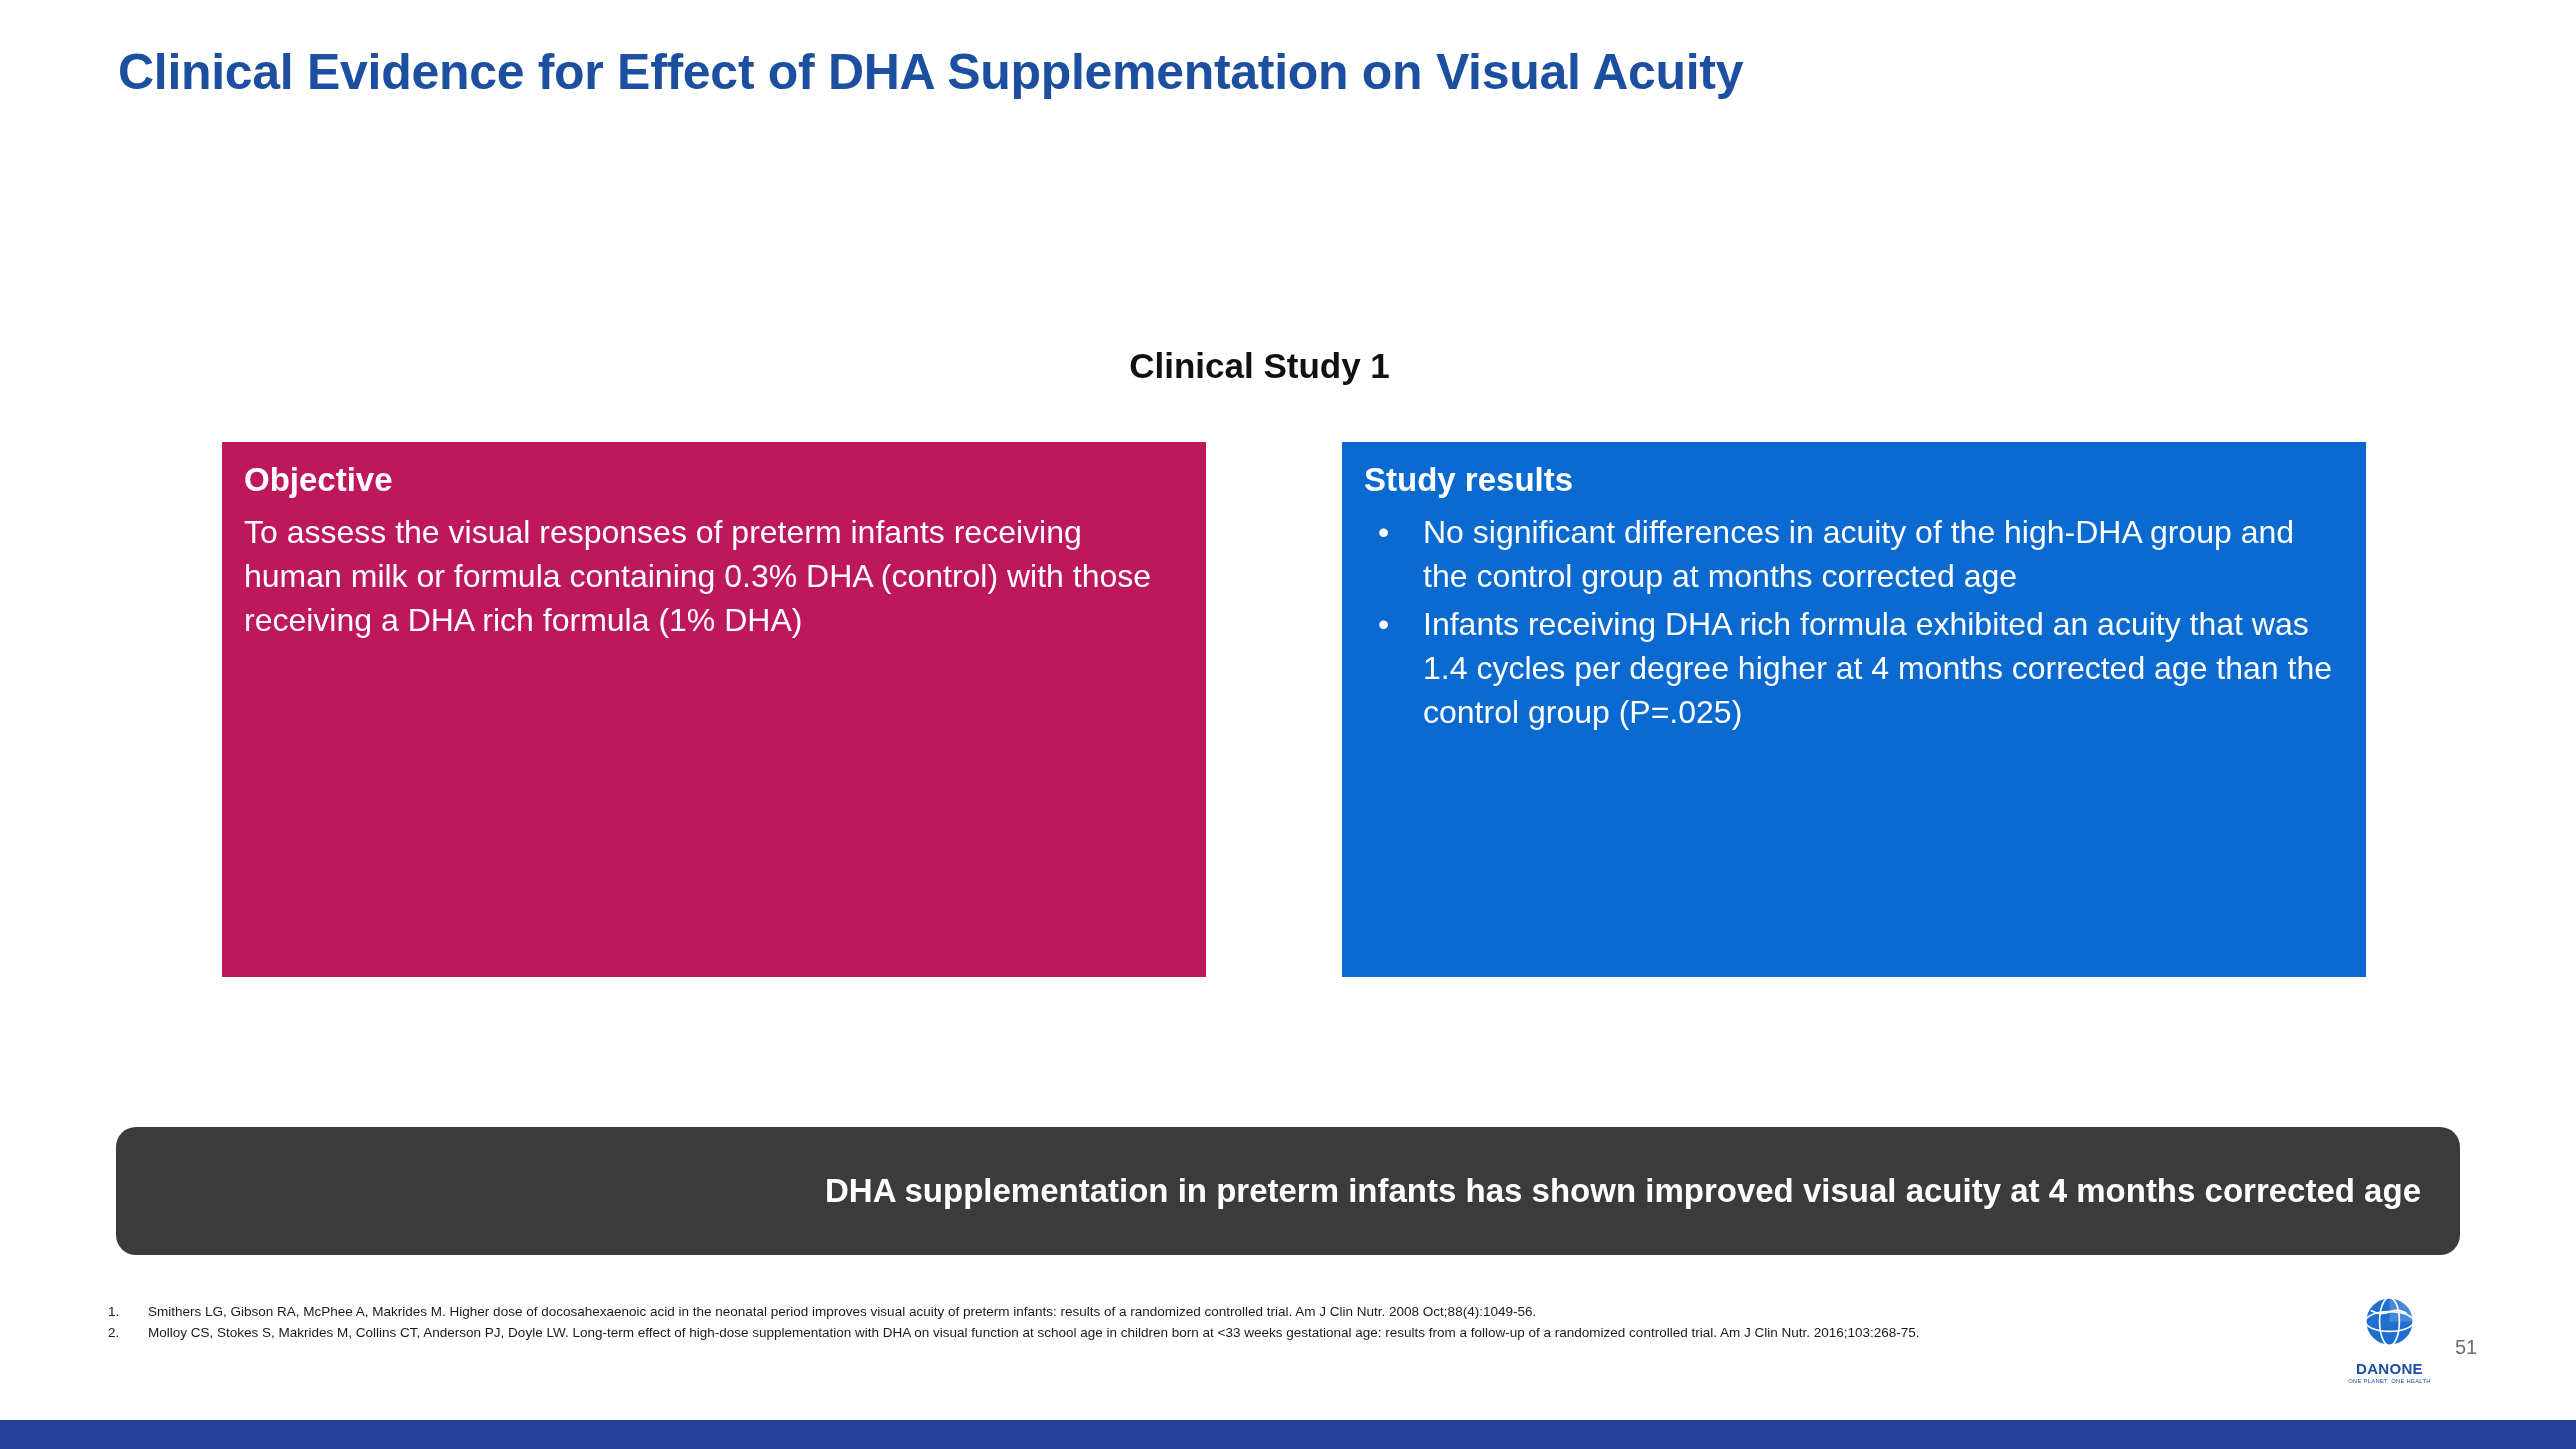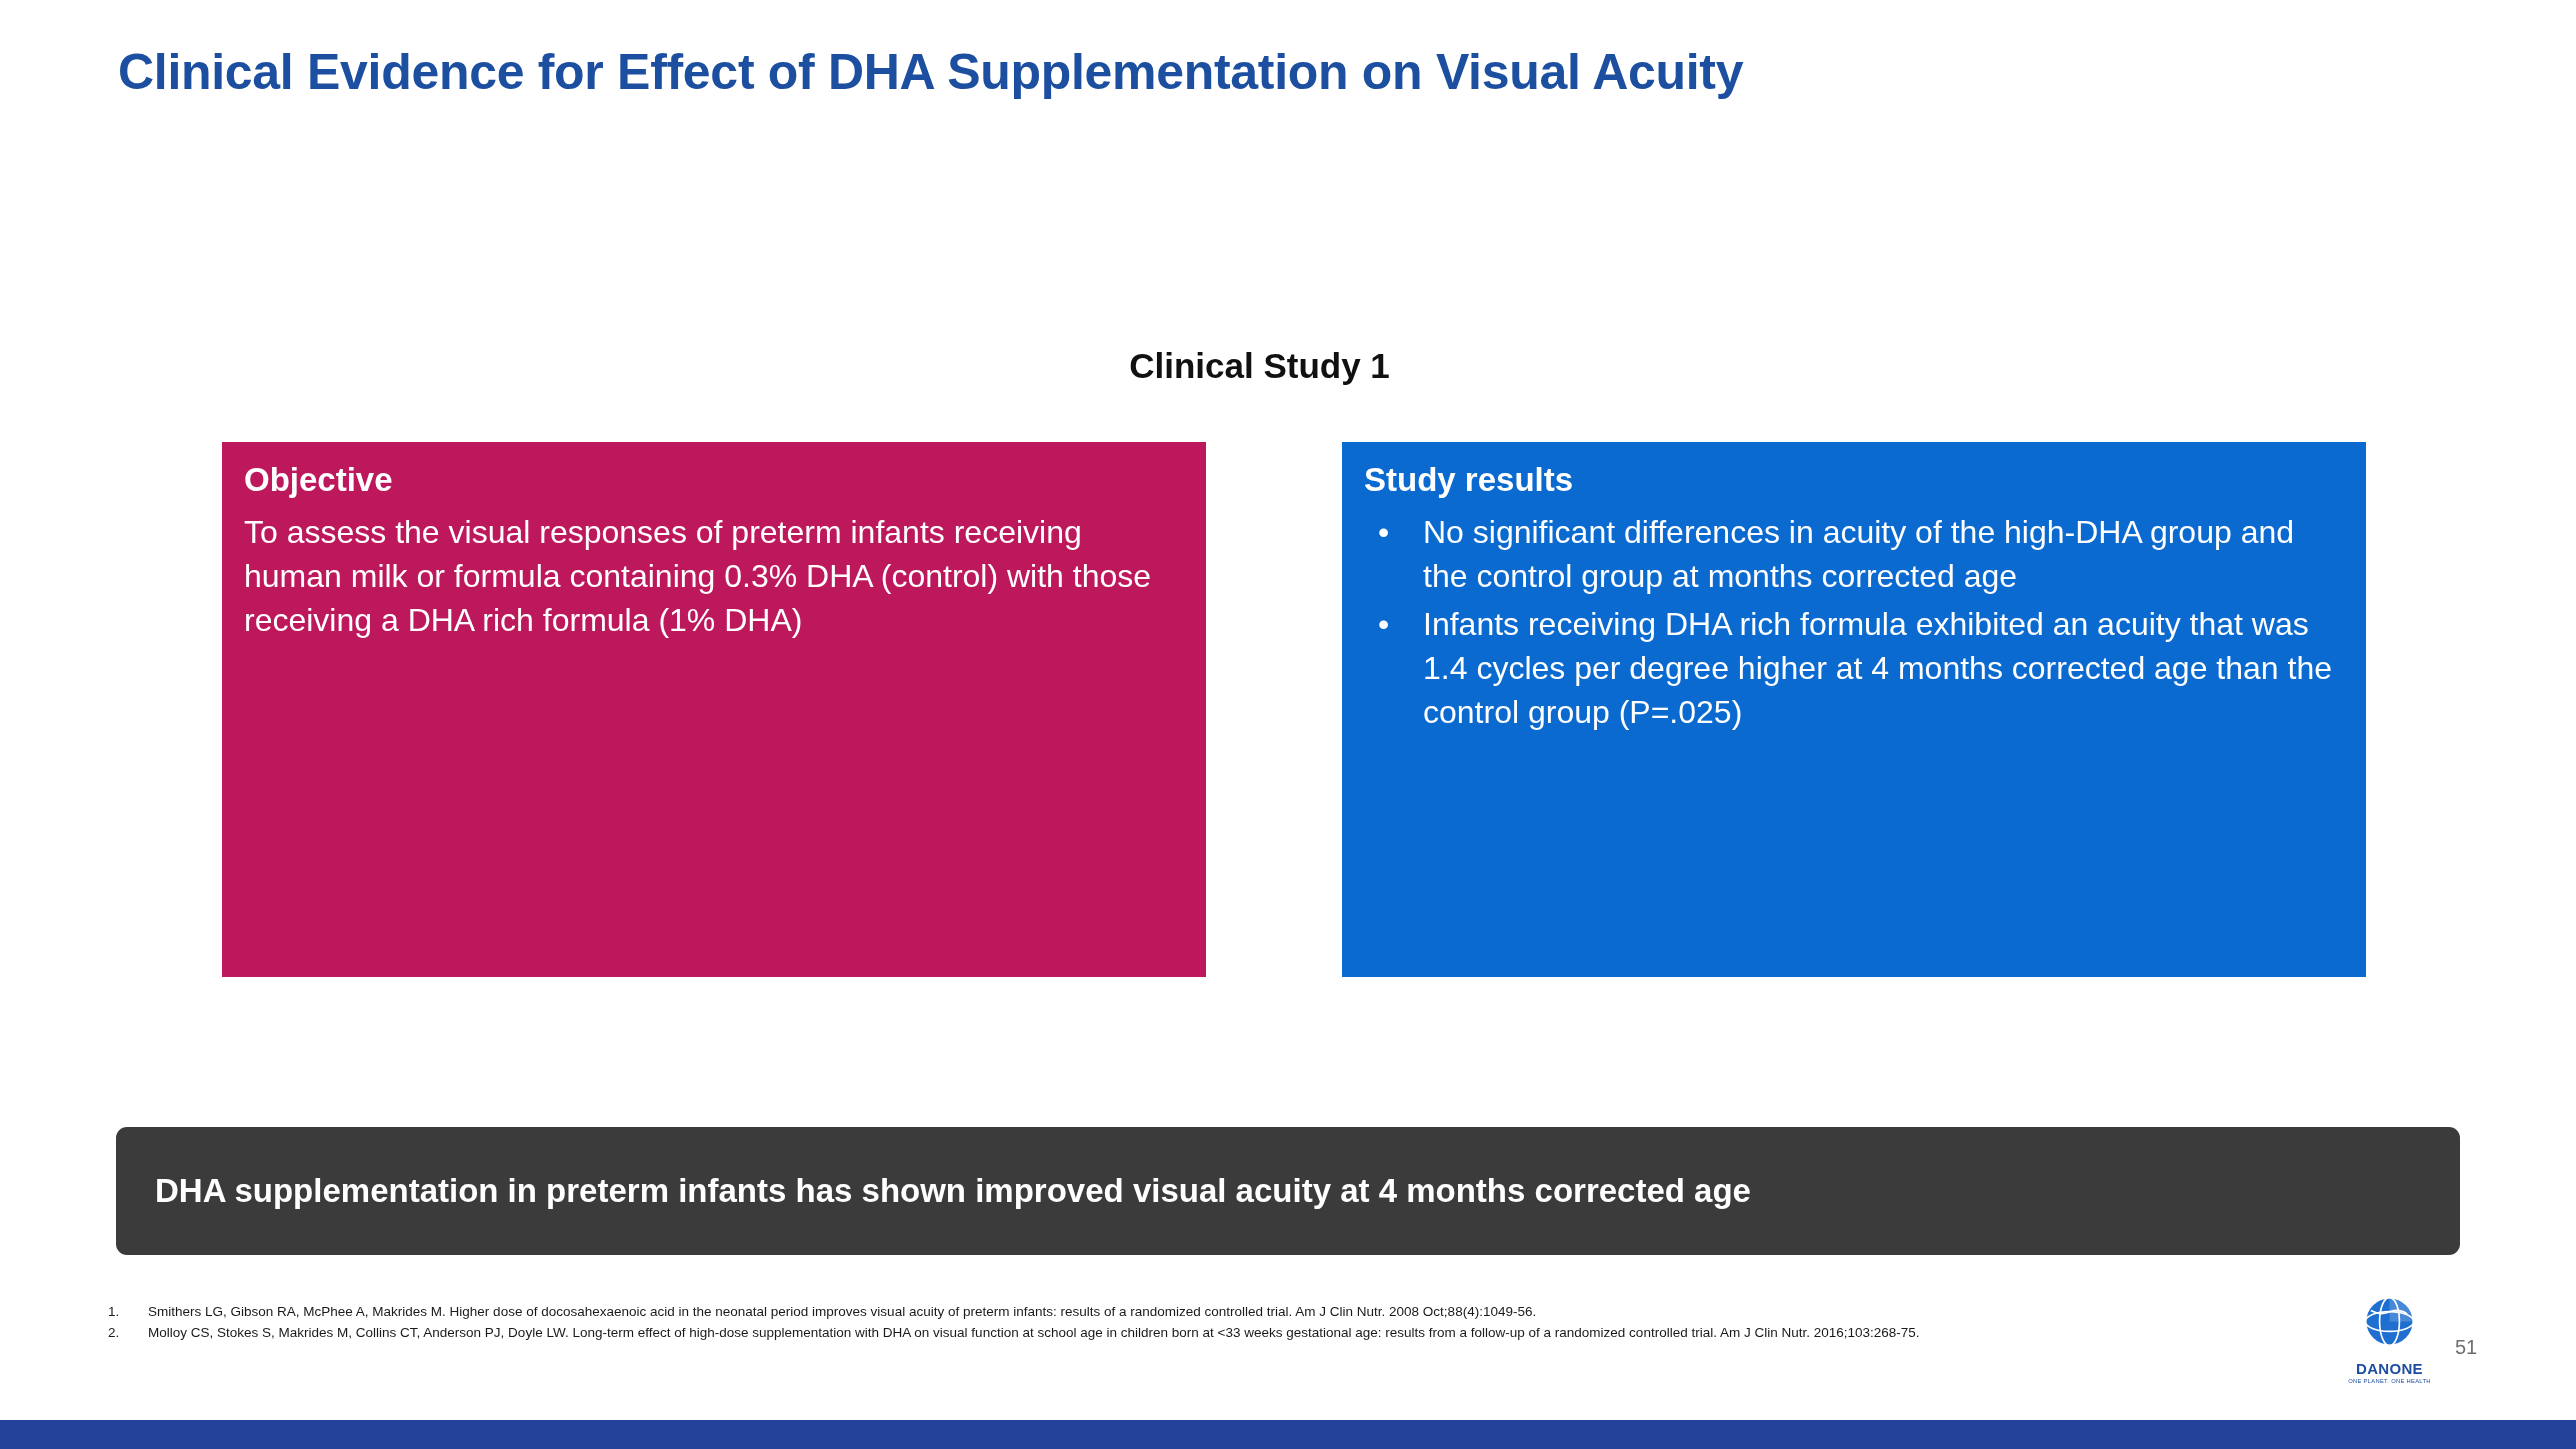--- a/index.html
+++ b/index.html
@@ -99,25 +99,25 @@
   }
 
   
   .key-banner {
     position: absolute;
     left: 116px;
     top: 1127px;
     width: 2344px;
     height: 128px;
     background: #3b3b3b;
-    border-radius: 11px;
+    border-radius: 20px;
     color: #ffffff;
     display: flex;
     align-items: center;
-    justify-content: flex-start;
+    justify-content: flex-end;
     text-align: center;
     box-sizing: border-box;
     padding: 6.4px 39px;
   }
   .key-banner span {
     font-size: 33px;
     font-weight: bold;
     line-height: 1.28;
   }
 

